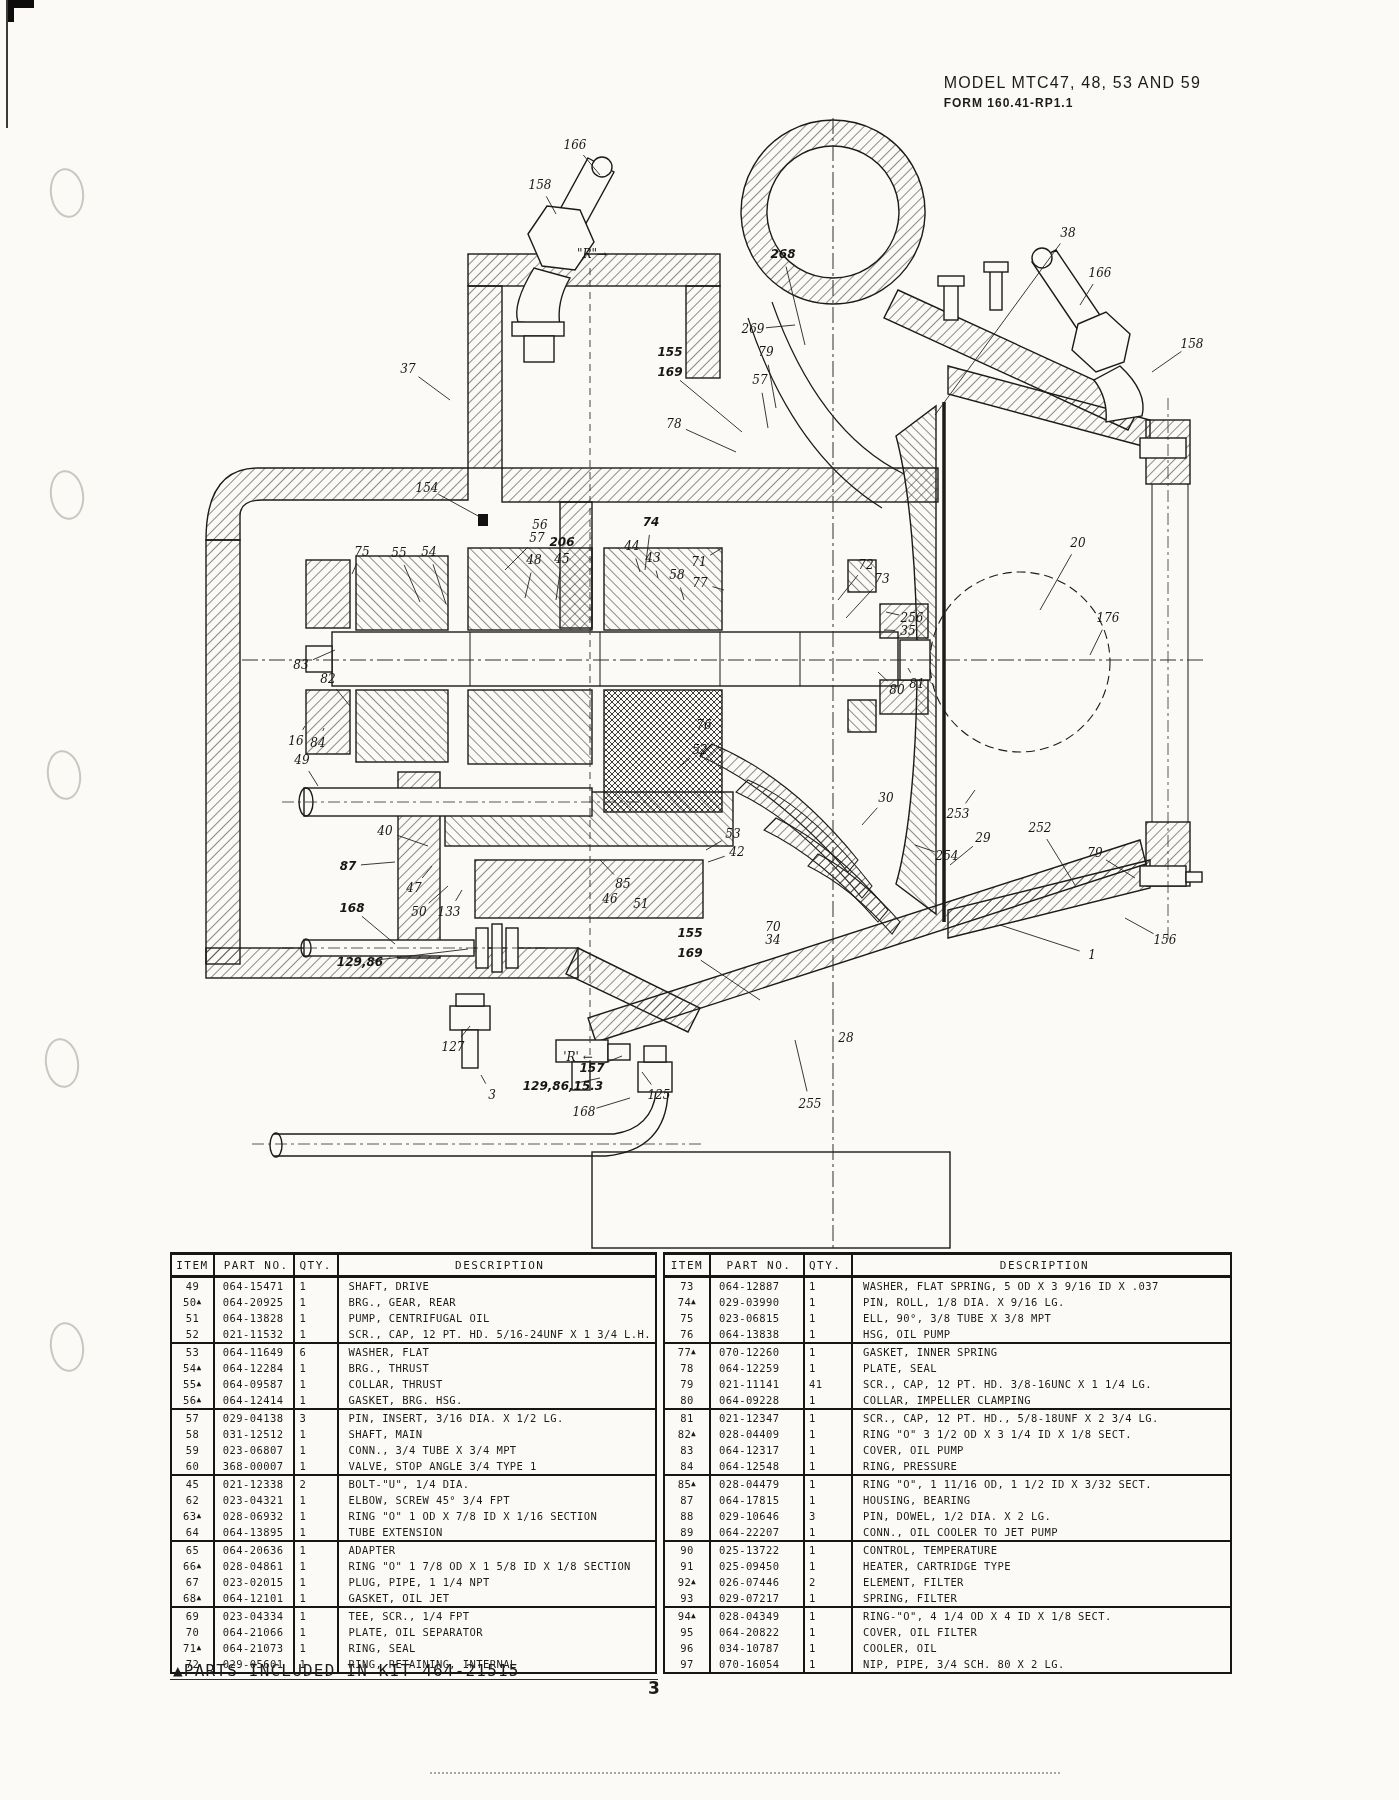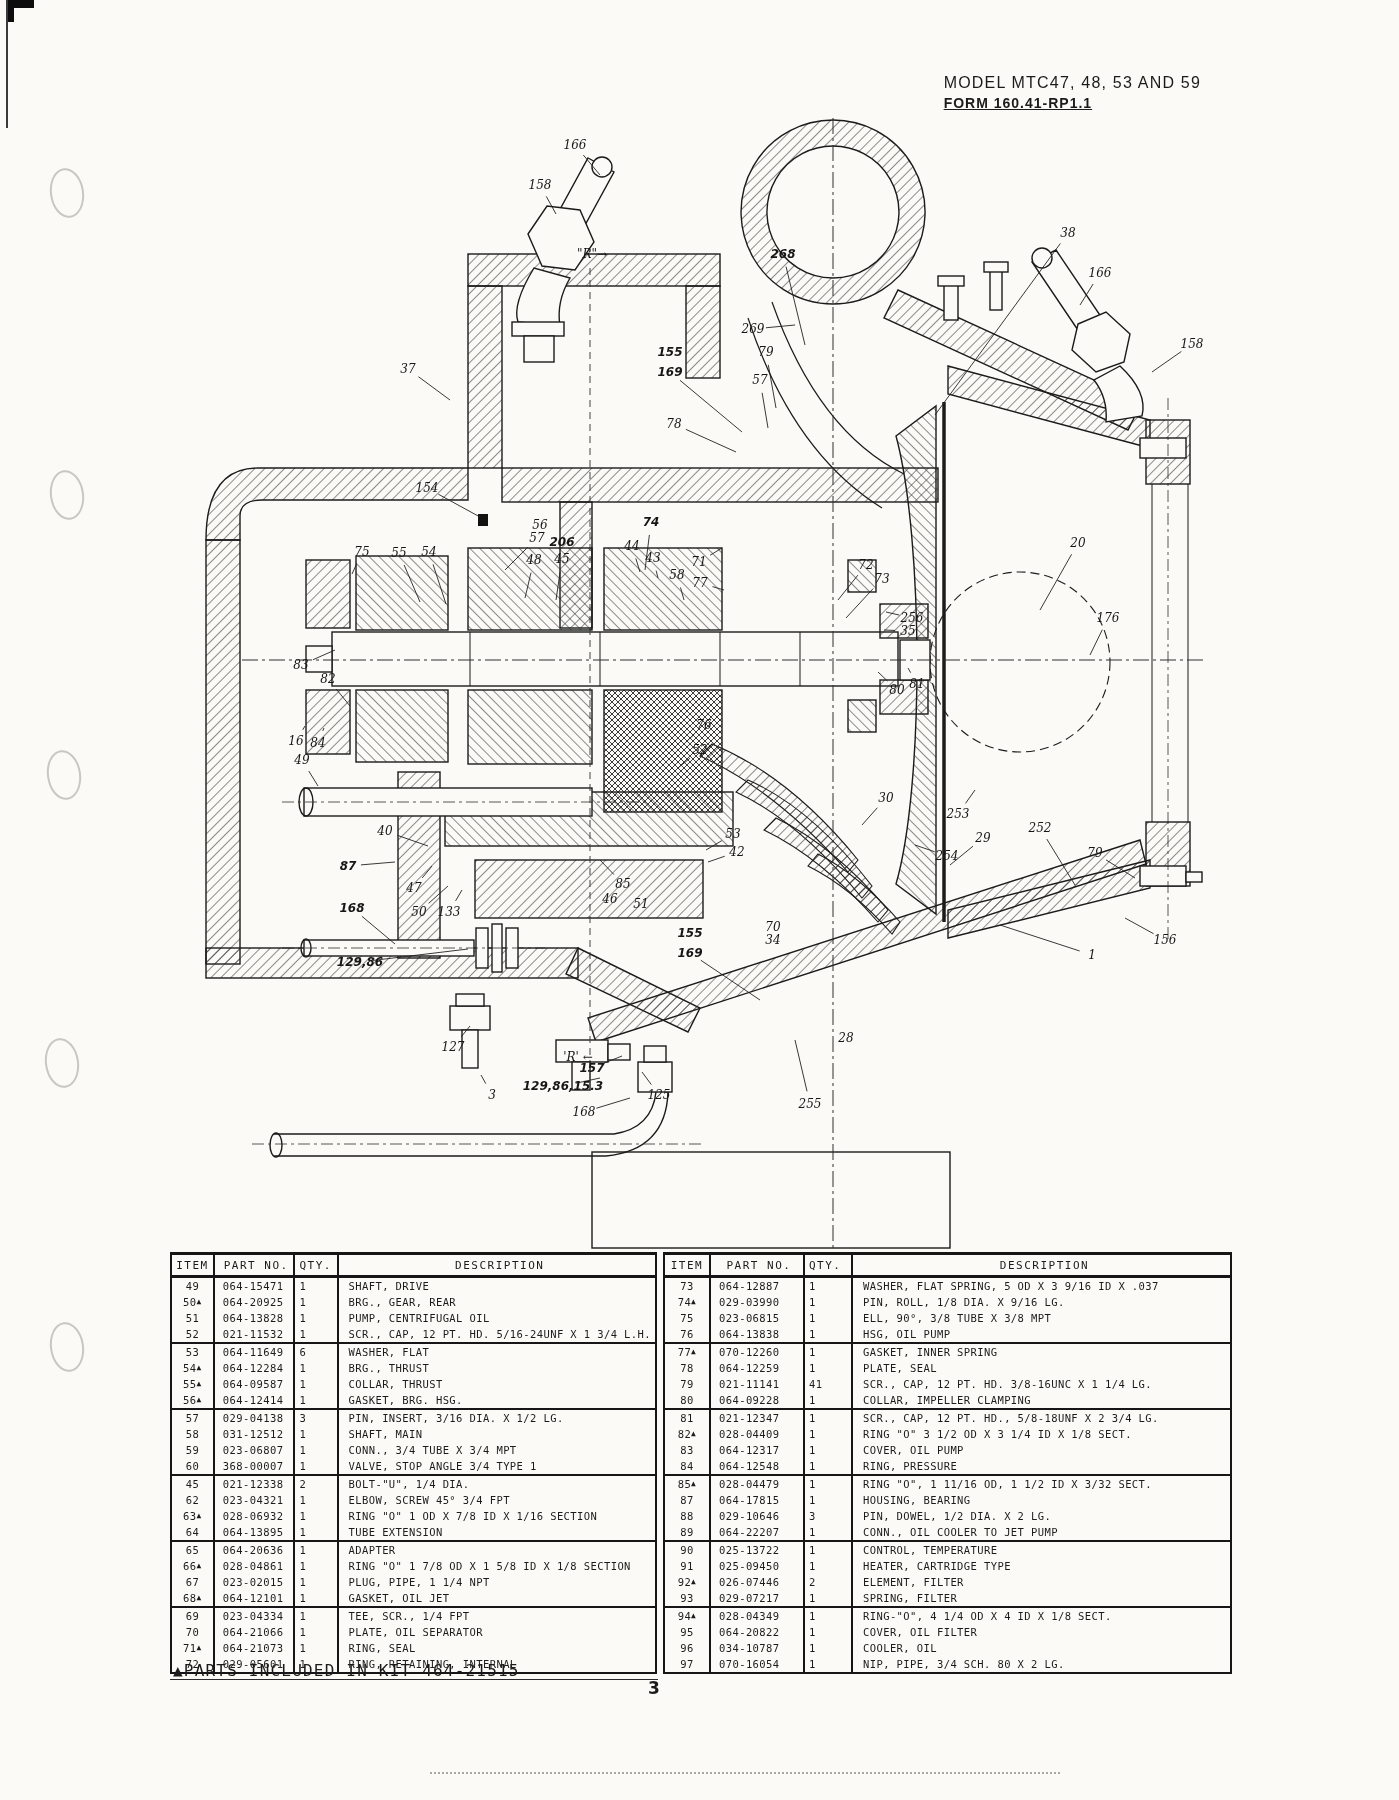--- a/index.html
+++ b/index.html
@@ -11,21 +11,21 @@
   
   .corner-mark-h{position:absolute;left:6px;top:0;width:28px;height:8px;background:#0d0d0d;}
   .corner-mark-v{position:absolute;left:6px;top:0;width:8px;height:22px;background:#0d0d0d;}
   .edge-line{position:absolute;left:6px;top:0;width:2px;height:128px;background:#3a3a3a;}
   .punch-hole{position:absolute;width:30px;height:46px;border:2px solid #c8c7c0;border-radius:50%;transform:rotate(-8deg);}
   .bottom-dots{position:absolute;left:430px;top:1772px;width:630px;border-top:2px dotted #a9a8a2;}
 
   
   .hdr{position:absolute;right:198px;top:33px;text-align:left;line-height:20px;margin-top:40px;}
   .hdr .model{font-size:16px;letter-spacing:1.2px;}
-  .hdr .form{font-size:14px;font-weight:bold;letter-spacing:1px;text-decoration:underline;}
+  .hdr .form{font-size:12px;font-weight:bold;letter-spacing:1px;}
 
   
   #diagram{position:absolute;left:0;top:0;}
   .co{font-family:"DejaVu Serif",serif;font-style:italic;font-size:12px;fill:#161616;text-anchor:middle;}
   .co.b{font-family:"DejaVu Sans",sans-serif;font-weight:bold;font-style:italic;}
 
   
   .ptable{position:absolute;border-collapse:collapse;border:2px solid #161616;border-top-width:3px;}
   .ptable th{
     font-family:"DejaVu Sans Mono",monospace;font-weight:normal;font-size:11px;

